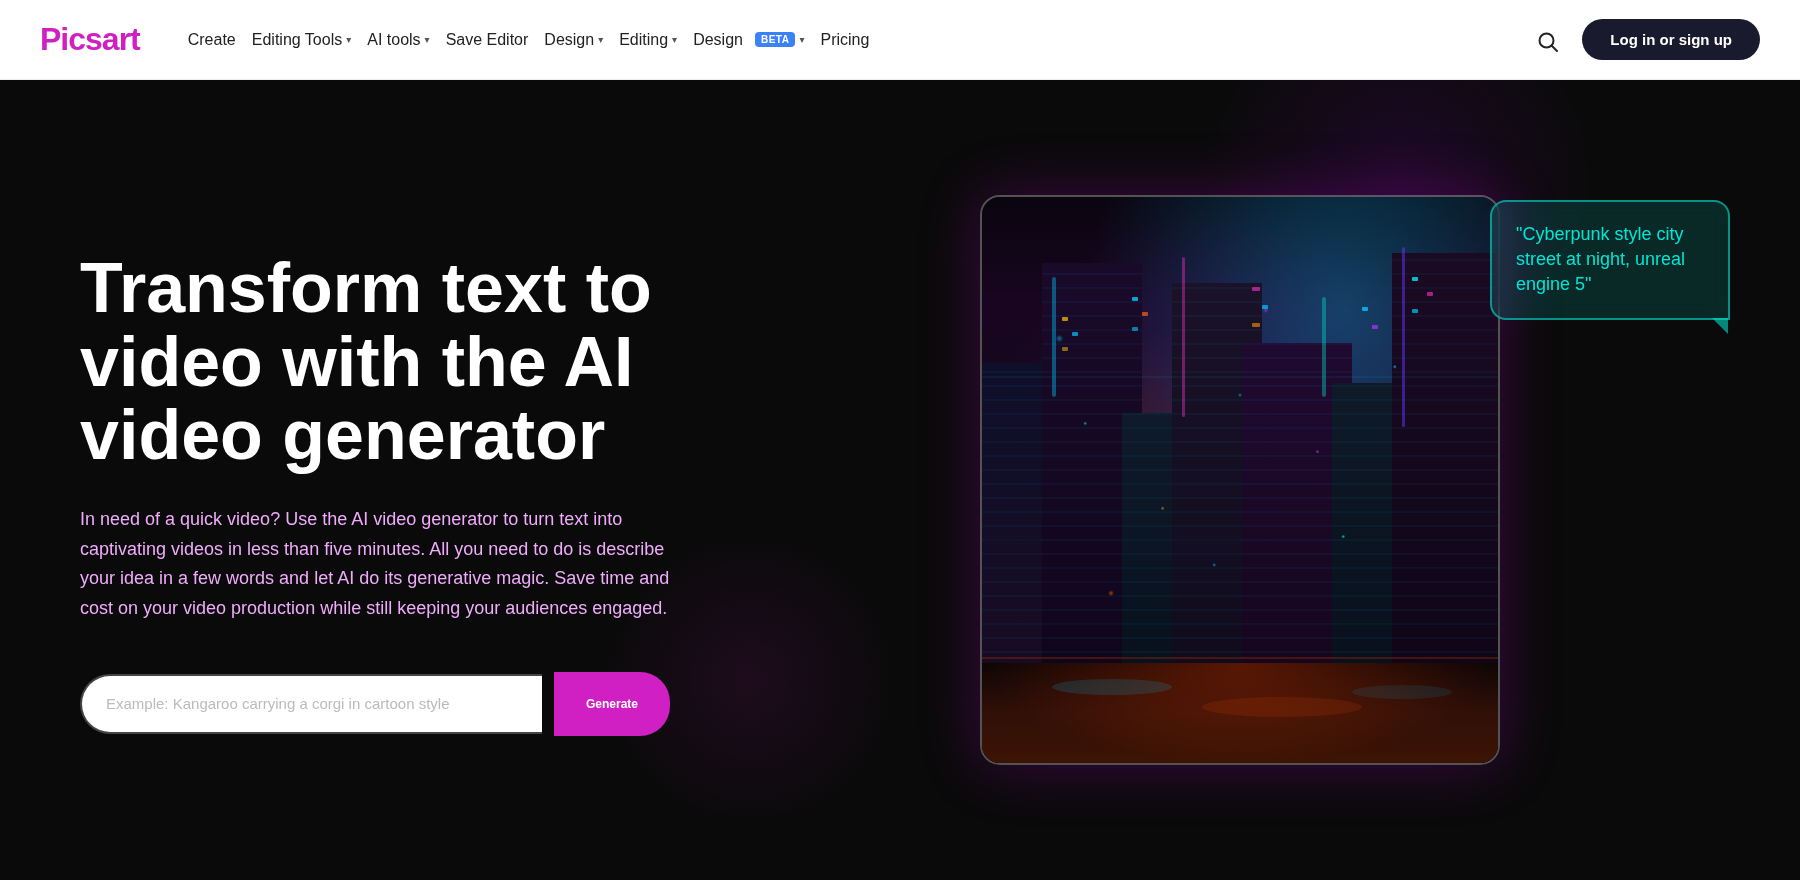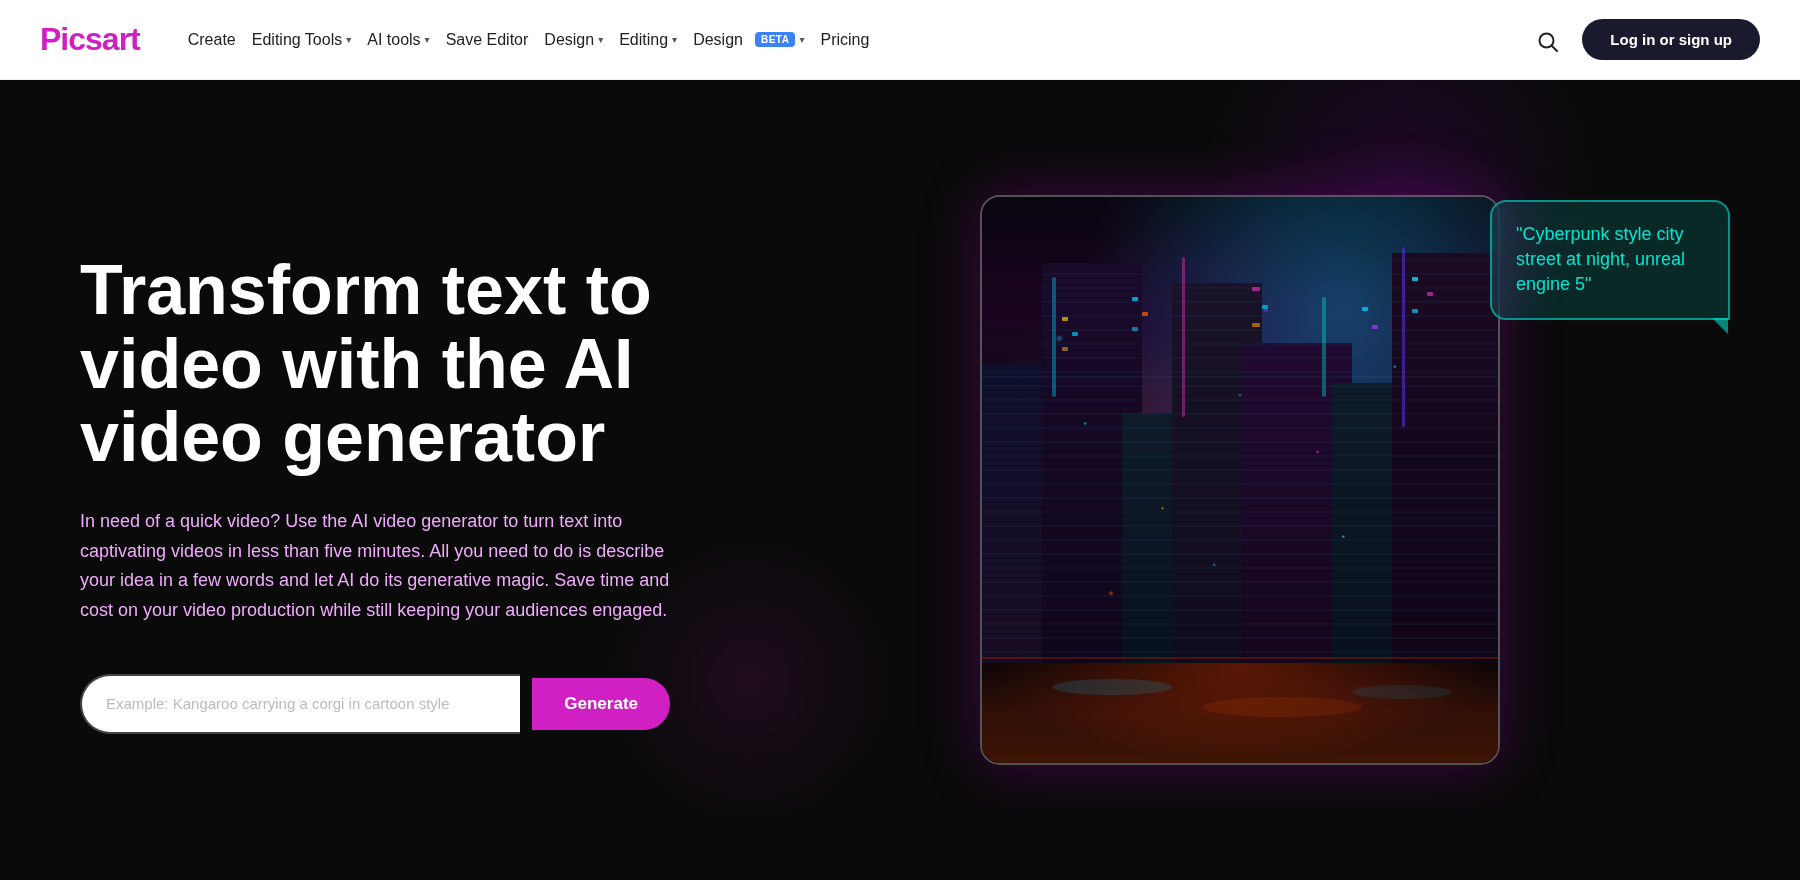--- a/index.html
+++ b/index.html
@@ -124,27 +124,27 @@
       border: 2px solid #444;
       background: #fff;
       padding: 0 24px;
       font-size: 15px;
       color: #aaa;
       outline: none;
       border-right: none;
     }
     .hero-input::placeholder { color: #bbb; }
     .generate-btn {
-      height: 52px;
+      height: 64px;
       padding: 0 32px;
       background: #d020c4;
       color: #fff;
       border: none;
       border-radius: 0 30px 30px 0;
-      font-size: 17px;
+      font-size: 12px;
       font-weight: 700;
       cursor: pointer;
       white-space: nowrap;
     }
 
     
     .hero-visual {
       flex: 1;
       display: flex;
       justify-content: center;

